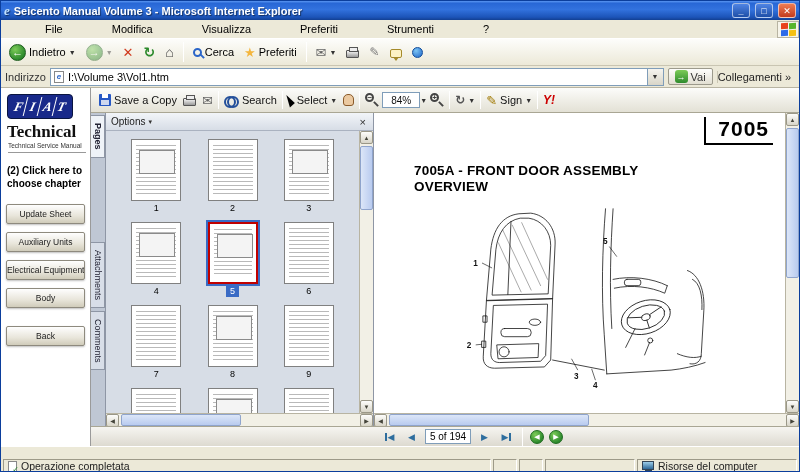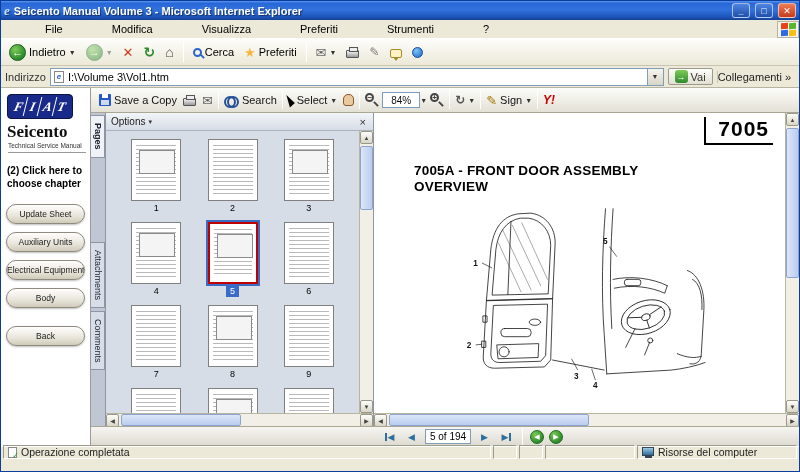--- a/index.html
+++ b/index.html
@@ -75,21 +75,21 @@
   .fiat-logo { width:66px; height:25px; margin:1px auto 3px 2px; background:#18298A; border:1px solid #0A1540;
     border-radius:4px; display:flex; overflow:hidden; padding:2px 4px; }
   .fiat-seg { flex:1; color:#fff; font-family:"Liberation Serif",serif; font-style:italic; font-weight:bold;
     font-size:13px; display:flex; align-items:center; justify-content:center; transform:skewX(-14deg);
     border-right:1px solid #fff; }
   .fiat-seg:last-child { border-right:none; }
   .brand-title { font-family:"Liberation Serif",serif; font-weight:bold; font-size:17px; color:#101010; margin-left:2px; }
   .brand-sub { font-size:6.5px; color:#333; margin:0 0 4px 3px; border-bottom:1px solid #999; padding-bottom:3px; }
   .instruction { font-weight:bold; font-size:10px; line-height:1.25; margin:8px 2px 10px 2px; color:#000; }
   .side-btn { margin:4px 1px; height:20px; font-size:8.5px; color:#1a1a1a; white-space:nowrap; overflow:hidden;
-    background:linear-gradient(#FEFEFE,#E8E5DA 60%,#D0CCBA); border:1px solid #8E8A7E; border-radius:10px;
+    background:linear-gradient(#FEFEFE,#E8E5DA 60%,#D0CCBA); border:1px solid #8E8A7E; border-radius:2px;
     box-shadow:0 1px 2px rgba(0,0,0,.25); }
   .side-btn.back { margin-top:14px; }
 
   
   .acrobat { flex:1; display:flex; flex-direction:column; min-width:0; background:#D4D0C8; }
   .acro-toolbar { height:25px; flex:0 0 25px; display:flex; align-items:center; gap:0; padding:0 5px;
     background:linear-gradient(#FCFCFA,#E3E1D5); border-bottom:1px solid #A9A694; font-size:11px; color:#111; }
   .abtn { display:flex; align-items:center; gap:3px; padding:2px 3px; border-radius:2px; }
   .asep { width:1px; height:18px; background:#B5B2A2; border-right:1px solid #fff; margin:0 2px; }
   .floppy { width:12px; height:12px; background:#2758C4; position:relative; border-radius:1px; }
@@ -167,21 +167,21 @@
   .nbtn { display:flex; align-items:center; justify-content:center; gap:1px; width:17px; height:15px; color:#2E6E9E; font-size:9px; }
   .nbar { width:2px; height:8px; background:#2E6E9E; }
   .page-box { width:46px; height:15px; background:#fff; border:1px solid #7F9DB9; color:#000;
     display:flex; align-items:center; justify-content:center; font-size:10px; }
   .gcirc { width:14px; height:14px; border-radius:50%; border:1px solid #1F6B1F; color:#fff; font-size:7px;
     display:flex; align-items:center; justify-content:center;
     background:radial-gradient(circle at 35% 30%,#7CCB57,#2E8B2E 70%,#1F6B1F); }
 
   
   .statusbar { height:17px; flex:0 0 17px; background:#ECE9D8; border-top:1px solid #fff;
-    display:flex; align-items:flex-end; gap:2px; padding:12px 2px; font-size:10.5px; color:#222; }
+    display:flex; align-items:flex-start; gap:2px; padding:12px 2px; font-size:10.5px; color:#222; }
   .ssec { height:14px; border:1px solid; border-color:#9D9A88 #FFF #FFF #9D9A88; display:flex; align-items:center; gap:4px; padding:0 4px; }
   .ssec.grow { flex:1; }
   .ssec.e1 { width:24px; } .ssec.e2 { width:24px; } .ssec.e3 { width:90px; }
   .ssec.right { width:160px; }
   .doc-ico { width:9px; height:11px; background:#fff; border:1px solid #888; position:relative; }
   .doc-ico::after { content:'✓'; position:absolute; right:-3px; bottom:-3px; color:#2E8B2E; font-size:8px; font-weight:bold; }
   .pc-ico { width:12px; height:9px; border:1px solid #345; background:linear-gradient(#9CCDE8,#2E6898); position:relative; margin-top:-2px; }
   .pc-ico::after { content:''; position:absolute; left:2px; bottom:-3px; width:7px; height:2px; background:#345; }
 </style>
 </head>
@@ -278,21 +278,21 @@
 
   <div class="content">
 
     <div class="left-sidebar">
       <div class="fiat-logo">
         <span class="fiat-seg">F</span>
         <span class="fiat-seg">I</span>
         <span class="fiat-seg">A</span>
         <span class="fiat-seg">T</span>
       </div>
-      <div class="brand-title">Seicento</div>
+      <div class="brand-title">Technical</div>
       <div class="brand-sub">Technical Service Manual</div>
       <div class="instruction">(2) Click here to choose chapter</div>
       <button class="side-btn">Update Sheet</button>
       <button class="side-btn">Auxiliary Units</button>
       <button class="side-btn">Electrical Equipment</button>
       <button class="side-btn">Body</button>
       <button class="side-btn back">Back</button>
     </div>
 
     <div class="acrobat">

